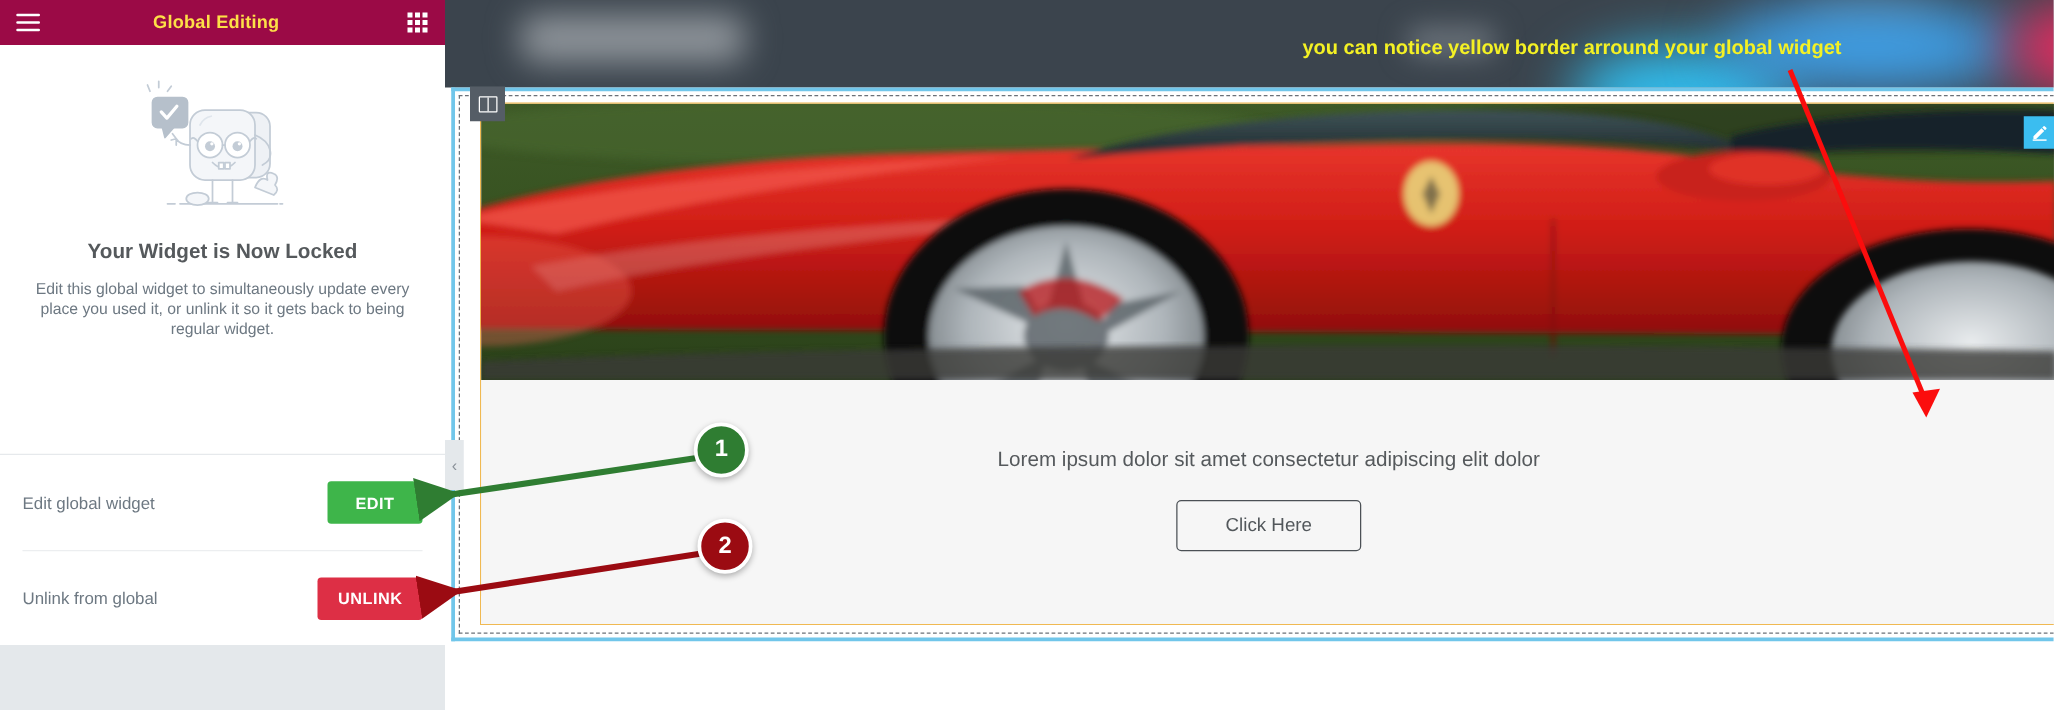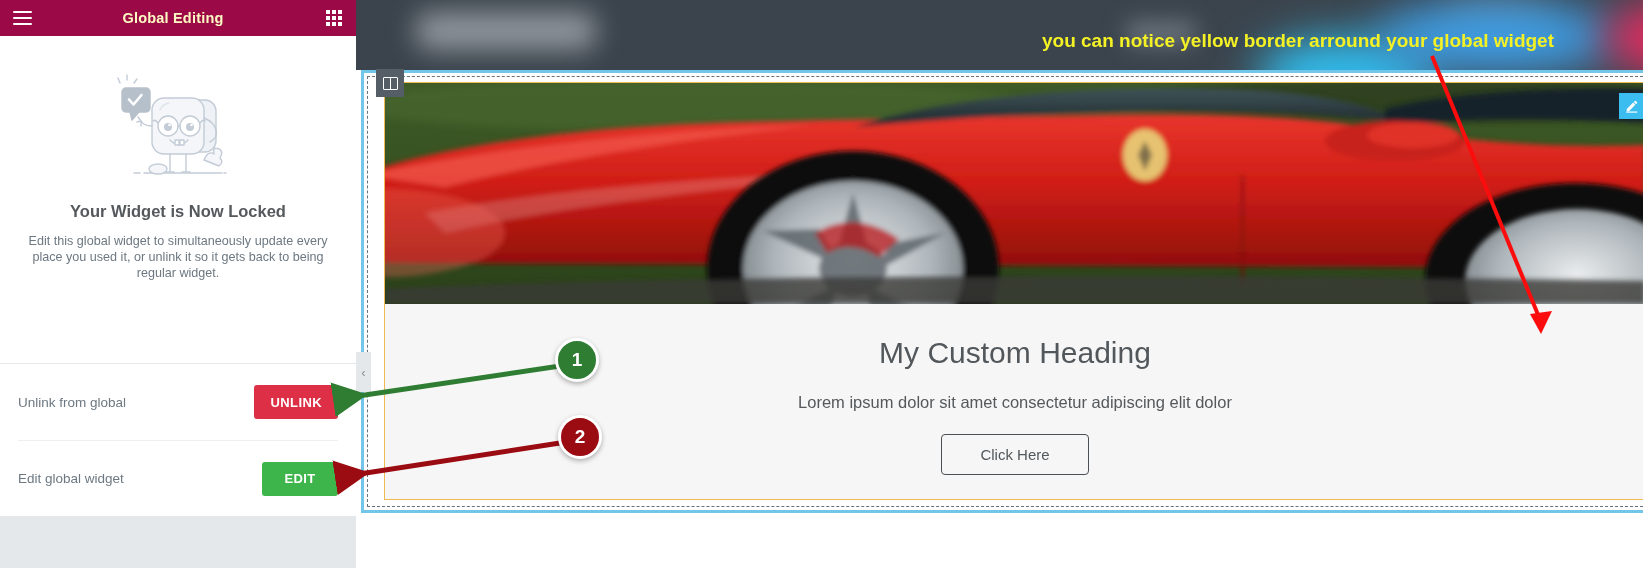--- a/index.html
+++ b/index.html
@@ -19,21 +19,21 @@
     width: 356px; height: 568px;
     background: #ffffff;
     display: flex; flex-direction: column;
     z-index: 40;
   }
   #panel-header {
     height: 36px; flex: 0 0 36px;
     background: #9b0a46;
     display: flex; align-items: center;
     position: relative;
-    color: #fef9c3;
+    color: #fde047;
     justify-content: flex-end;
   }
   #menu-icon {
     width: 44px; height: 36px;
     display: flex; flex-direction: column;
     align-items: center; justify-content: center;
     gap: 4px; cursor: pointer;
   }
   #menu-icon i { display: block; width: 19px; height: 2px; background: #ffffff; border-radius: 1px; }
   #panel-title {
@@ -48,21 +48,21 @@
   }
   #grid-icon .g {
     display: grid; grid-template-columns: repeat(3, 4px);
     grid-template-rows: repeat(3, 4px); gap: 2px;
   }
   #grid-icon .g span { display: block; width: 4px; height: 4px; background: #ffffff; }
 
   #panel-body {
     flex: 1 1 auto; background: #ffffff;
     display: flex; flex-direction: column;
-    align-items: center; padding-top: 38px;
+    align-items: center; padding-top: 28px;
   }
   #mascot { width: 140px; height: 110px; }
   #locked-title {
     margin-top: 18px;
     font-size: 16.5px; font-weight: bold; color: #55595c;
     text-align: center;
   }
   #locked-desc {
     margin-top: 12px; width: 312px;
     font-size: 12.6px; color: #6d7882;
@@ -114,21 +114,21 @@
   .blur-blob { position: absolute; border-radius: 50%; filter: blur(22px); }
   #blob-logo { left: 60px; top: 12px; width: 180px; height: 38px; background: #8e949a; border-radius: 14px; filter: blur(13px); }
   #blob-nav  { left: 770px; top: 22px; width: 70px;  height: 22px; background: #6e767e; border-radius: 8px; filter: blur(11px); }
   #blob-cyan { left: 900px; top: 38px; width: 180px; height: 74px; background: #31bff0; }
   #blob-blue { left: 1020px; top: 2px; width: 240px; height: 70px; background: #3fa0e8; }
   #blob-pink { left: 1250px; top: 2px; width: 165px; height: 72px; background: #ee2b62; }
   #blob-dark { left: 1085px; top: 0px; width: 110px; height: 30px; background: #5c646c; filter: blur(14px); }
 
   #annotation-text {
     position: absolute; left: 686px; top: 30px;
-    font-size: 19px; font-weight: bold;
+    font-size: 16px; font-weight: bold;
     color: #f4f124; white-space: nowrap;
     z-index: 6;
   }
 
   
   #section {
     position: absolute; left: 5px; top: 70px;
     width: 1282px; height: 443px;
     border: 3px solid #71c6ea;
     border-right: none;
@@ -313,21 +313,20 @@
 
         <div id="edit-pencil">
           <svg width="14" height="14" viewBox="0 0 24 24">
             <path d="M3 17.25V21h3.75L17.8 9.94l-3.75-3.75L3 17.25z" fill="#ffffff"></path>
             <path d="M20.7 7.04a1 1 0 000-1.41l-2.33-2.34a1 1 0 00-1.42 0l-1.83 1.83 3.75 3.75 1.83-1.83z" fill="#ffffff"></path>
             <rect x="2" y="21.4" width="19" height="2" fill="#ffffff"></rect>
           </svg>
         </div>
 
         <div id="widget-content">
-          <h2 id="widget-heading">My Custom Heading</h2>
           <div id="widget-sub">Lorem ipsum dolor sit amet consectetur adipiscing elit dolor</div>
           <button id="widget-cta">Click Here</button>
         </div>
 
       </div>
     </div>
   </div>
 
   <div id="panel">
 
@@ -391,26 +390,26 @@
           <ellipse cx="50" cy="95" rx="9" ry="5" fill="#f4f6f9"></ellipse>
           <path d="M96 86 q4 -10 10 -6 q-2 -8 5 -5 q5 2 1 9 q4 4 -1 8 z" fill="#f4f6f9"></path>
         </svg>
       </div>
       <div id="locked-title">Your Widget is Now Locked</div>
       <div id="locked-desc">Edit this global widget to simultaneously update every place you used it, or unlink it so it gets back to being regular widget.</div>
     </div>
 
     <div id="panel-actions">
       <div class="action-row">
+        <span class="action-label">Edit global widget</span>
+        <button class="action-btn" id="edit-btn" style="background:#3eb54a;">EDIT</button>
+      </div>
+      <div class="action-row">
         <span class="action-label">Unlink from global</span>
         <button class="action-btn" id="unlink-btn" style="background:#dd2f45;">UNLINK</button>
-      </div>
-      <div class="action-row">
-        <span class="action-label">Edit global widget</span>
-        <button class="action-btn" id="edit-btn" style="background:#3eb54a;">EDIT</button>
       </div>
     </div>
 
     <div id="panel-footer"></div>
   </div>
 
   <div id="panel-collapse">‹</div>
 
   <svg id="overlay-svg">
     <defs>

